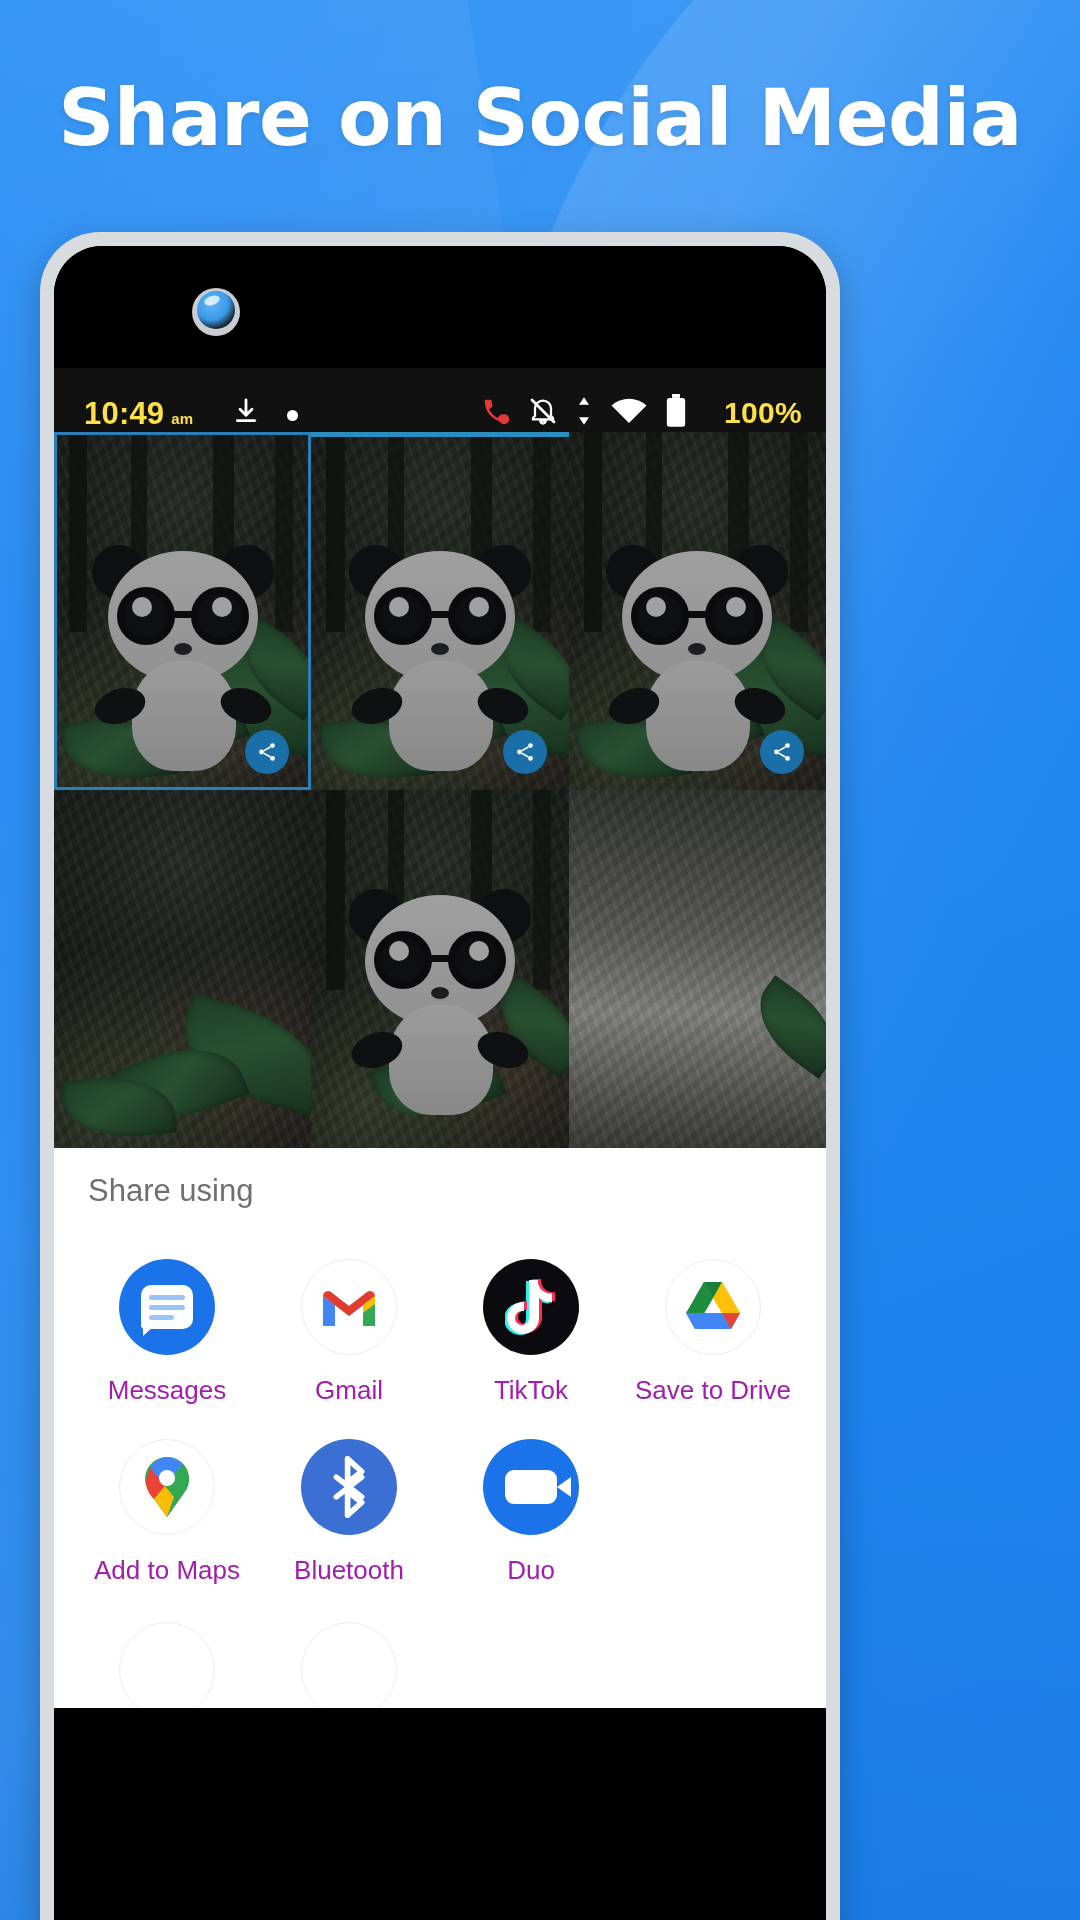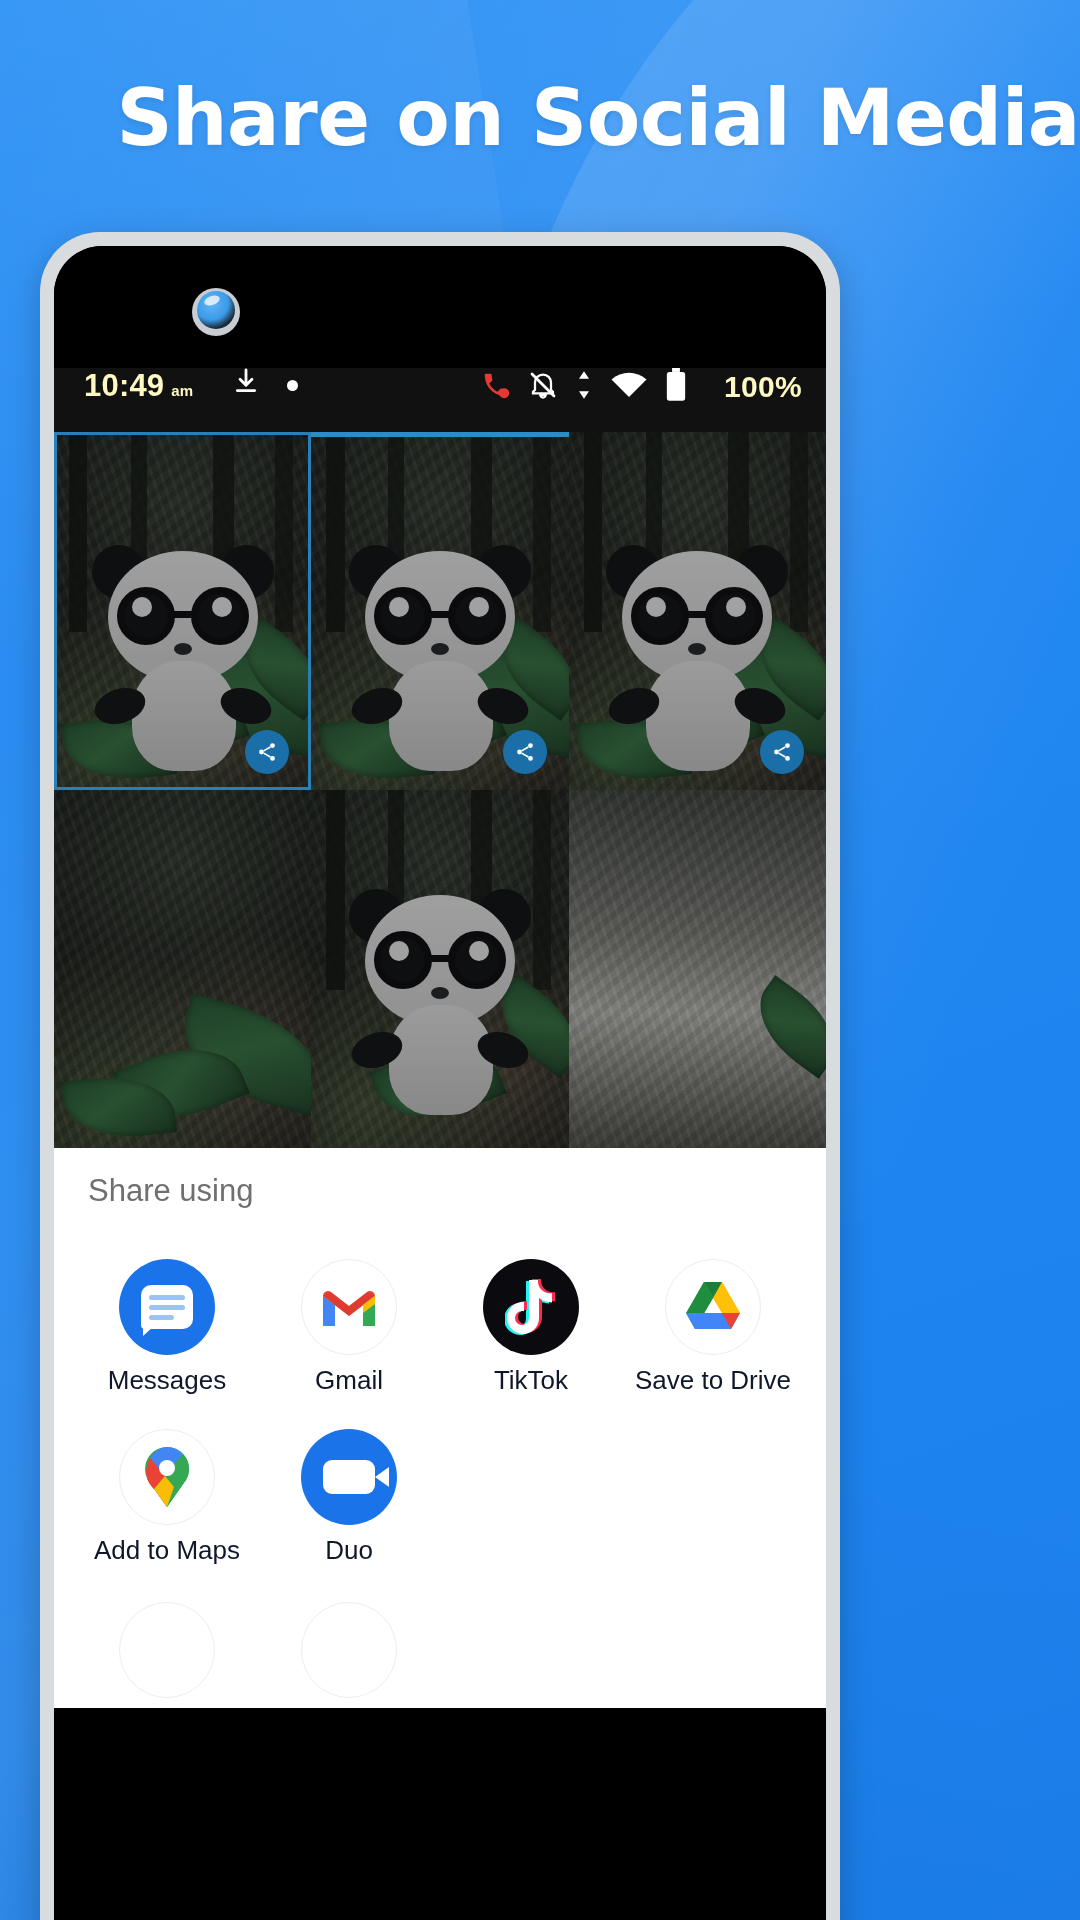--- a/index.html
+++ b/index.html
@@ -29,21 +29,21 @@
     transform:rotate(-9deg);
   }
   .bg-swoosh-c {
     position:absolute; top:780px; left:-140px; width:1400px; height:1300px;
     background:linear-gradient(15deg, rgba(0,0,0,0.05), rgba(255,255,255,0.00) 55%);
   }
 
   
   .headline {
     position:absolute; top:78px; left:0; width:100%;
-    text-align:right;
+    text-align:center;
     color:#ffffff;
     font-size:78px;
     font-weight:bold;
     letter-spacing:-0.5px;
     line-height:1.05;
     font-family:"DejaVu Sans", sans-serif;
     text-shadow:0 2px 6px rgba(0,0,0,0.10);
   }
 
   
@@ -81,23 +81,23 @@
     position:absolute; left:12px; top:8px; width:16px; height:9px;
     border-radius:50%;
     background:rgba(255,255,255,0.75);
     transform:rotate(-18deg);
   }
 
   
   .statusbar {
     height:64px;
     background:#111111;
-    display:flex; align-items:flex-start;
+    display:flex; align-items:flex-end;
     padding:0 24px 0 30px;
-    color:#fef9c3;
+    color:#fde047;
   }
   .sb-left { display:flex; align-items:baseline; gap:0; }
   .sb-clock { font-size:31px; font-weight:bold; letter-spacing:0.2px; }
   .sb-ampm  { font-size:15px; font-weight:bold; margin-left:7px; }
   .sb-mid { display:flex; align-items:center; gap:28px; margin-left:40px; flex:1; }
   .sb-right { display:flex; align-items:center; gap:17px; }
   .sb-battery-pct { font-size:30px; font-weight:bold; margin-left:20px; letter-spacing:0.3px; }
   .dot { width:11px; height:11px; border-radius:50%; background:#fff; display:inline-block; }
 
   
@@ -249,23 +249,23 @@
     display:flex; flex-direction:column; align-items:center;
     padding:10px 4px 14px 4px;
   }
   .app-icon {
     width:96px; height:96px; border-radius:50%;
     display:flex; align-items:center; justify-content:center;
     position:relative; overflow:hidden;
   }
   .app-icon.bordered { border:1px solid #ececec; background:#fff; }
   .app-label {
-    margin-top:10px;
+    margin-top:20px;
     font-size:26px;
-    color:#0f172a;
+    color:#a21caf;
     line-height:1.22;
     max-width:180px;
   }
 
   
   .ic-messages { background:#1a73e8; }
   .ic-messages .bubble {
     width:52px; height:44px; background:#fff;
     border-radius:10px 10px 10px 4px; position:relative;
     display:flex; flex-direction:column; justify-content:center; gap:5px;
@@ -590,20 +590,28 @@
               <path d="M6 22a22 22 0 013-9l15 18-11 13A22 22 0 016 22z" fill="#EA4335"></path>
               <path d="M42 9a22 22 0 013 26L26 62 13 44l29-35z" fill="#34A853"></path>
               <path d="M24 31l-11 13L7 35a22 22 0 01-1-13l3-9z" fill="#EA4335"></path>
               <path d="M13 44l11-13 9 11-7 20z" fill="#FBBC04"></path>
               <circle cx="26" cy="23" r="8" fill="#fff"></circle>
             </svg>
           </div>
           <div class="app-label">Add to Maps</div>
         </div>
 
+        <div class="app">
+          <div class="app-icon ic-bluetooth">
+            <svg width="44" height="62" viewBox="0 0 30 44">
+              <path d="M14 2v17L24 11 14 2M14 42V25l10 8-10 9M6 15l18 14M6 29l18-14" stroke="#fff" stroke-width="4" fill="none" stroke-linejoin="round" stroke-linecap="round"></path>
+            </svg>
+          </div>
+          <div class="app-label">Bluetooth</div>
+        </div>
 
         <div class="app">
           <div class="app-icon ic-duo">
             <div class="cam"></div>
           </div>
           <div class="app-label">Duo</div>
         </div>
 
       </div>
 

